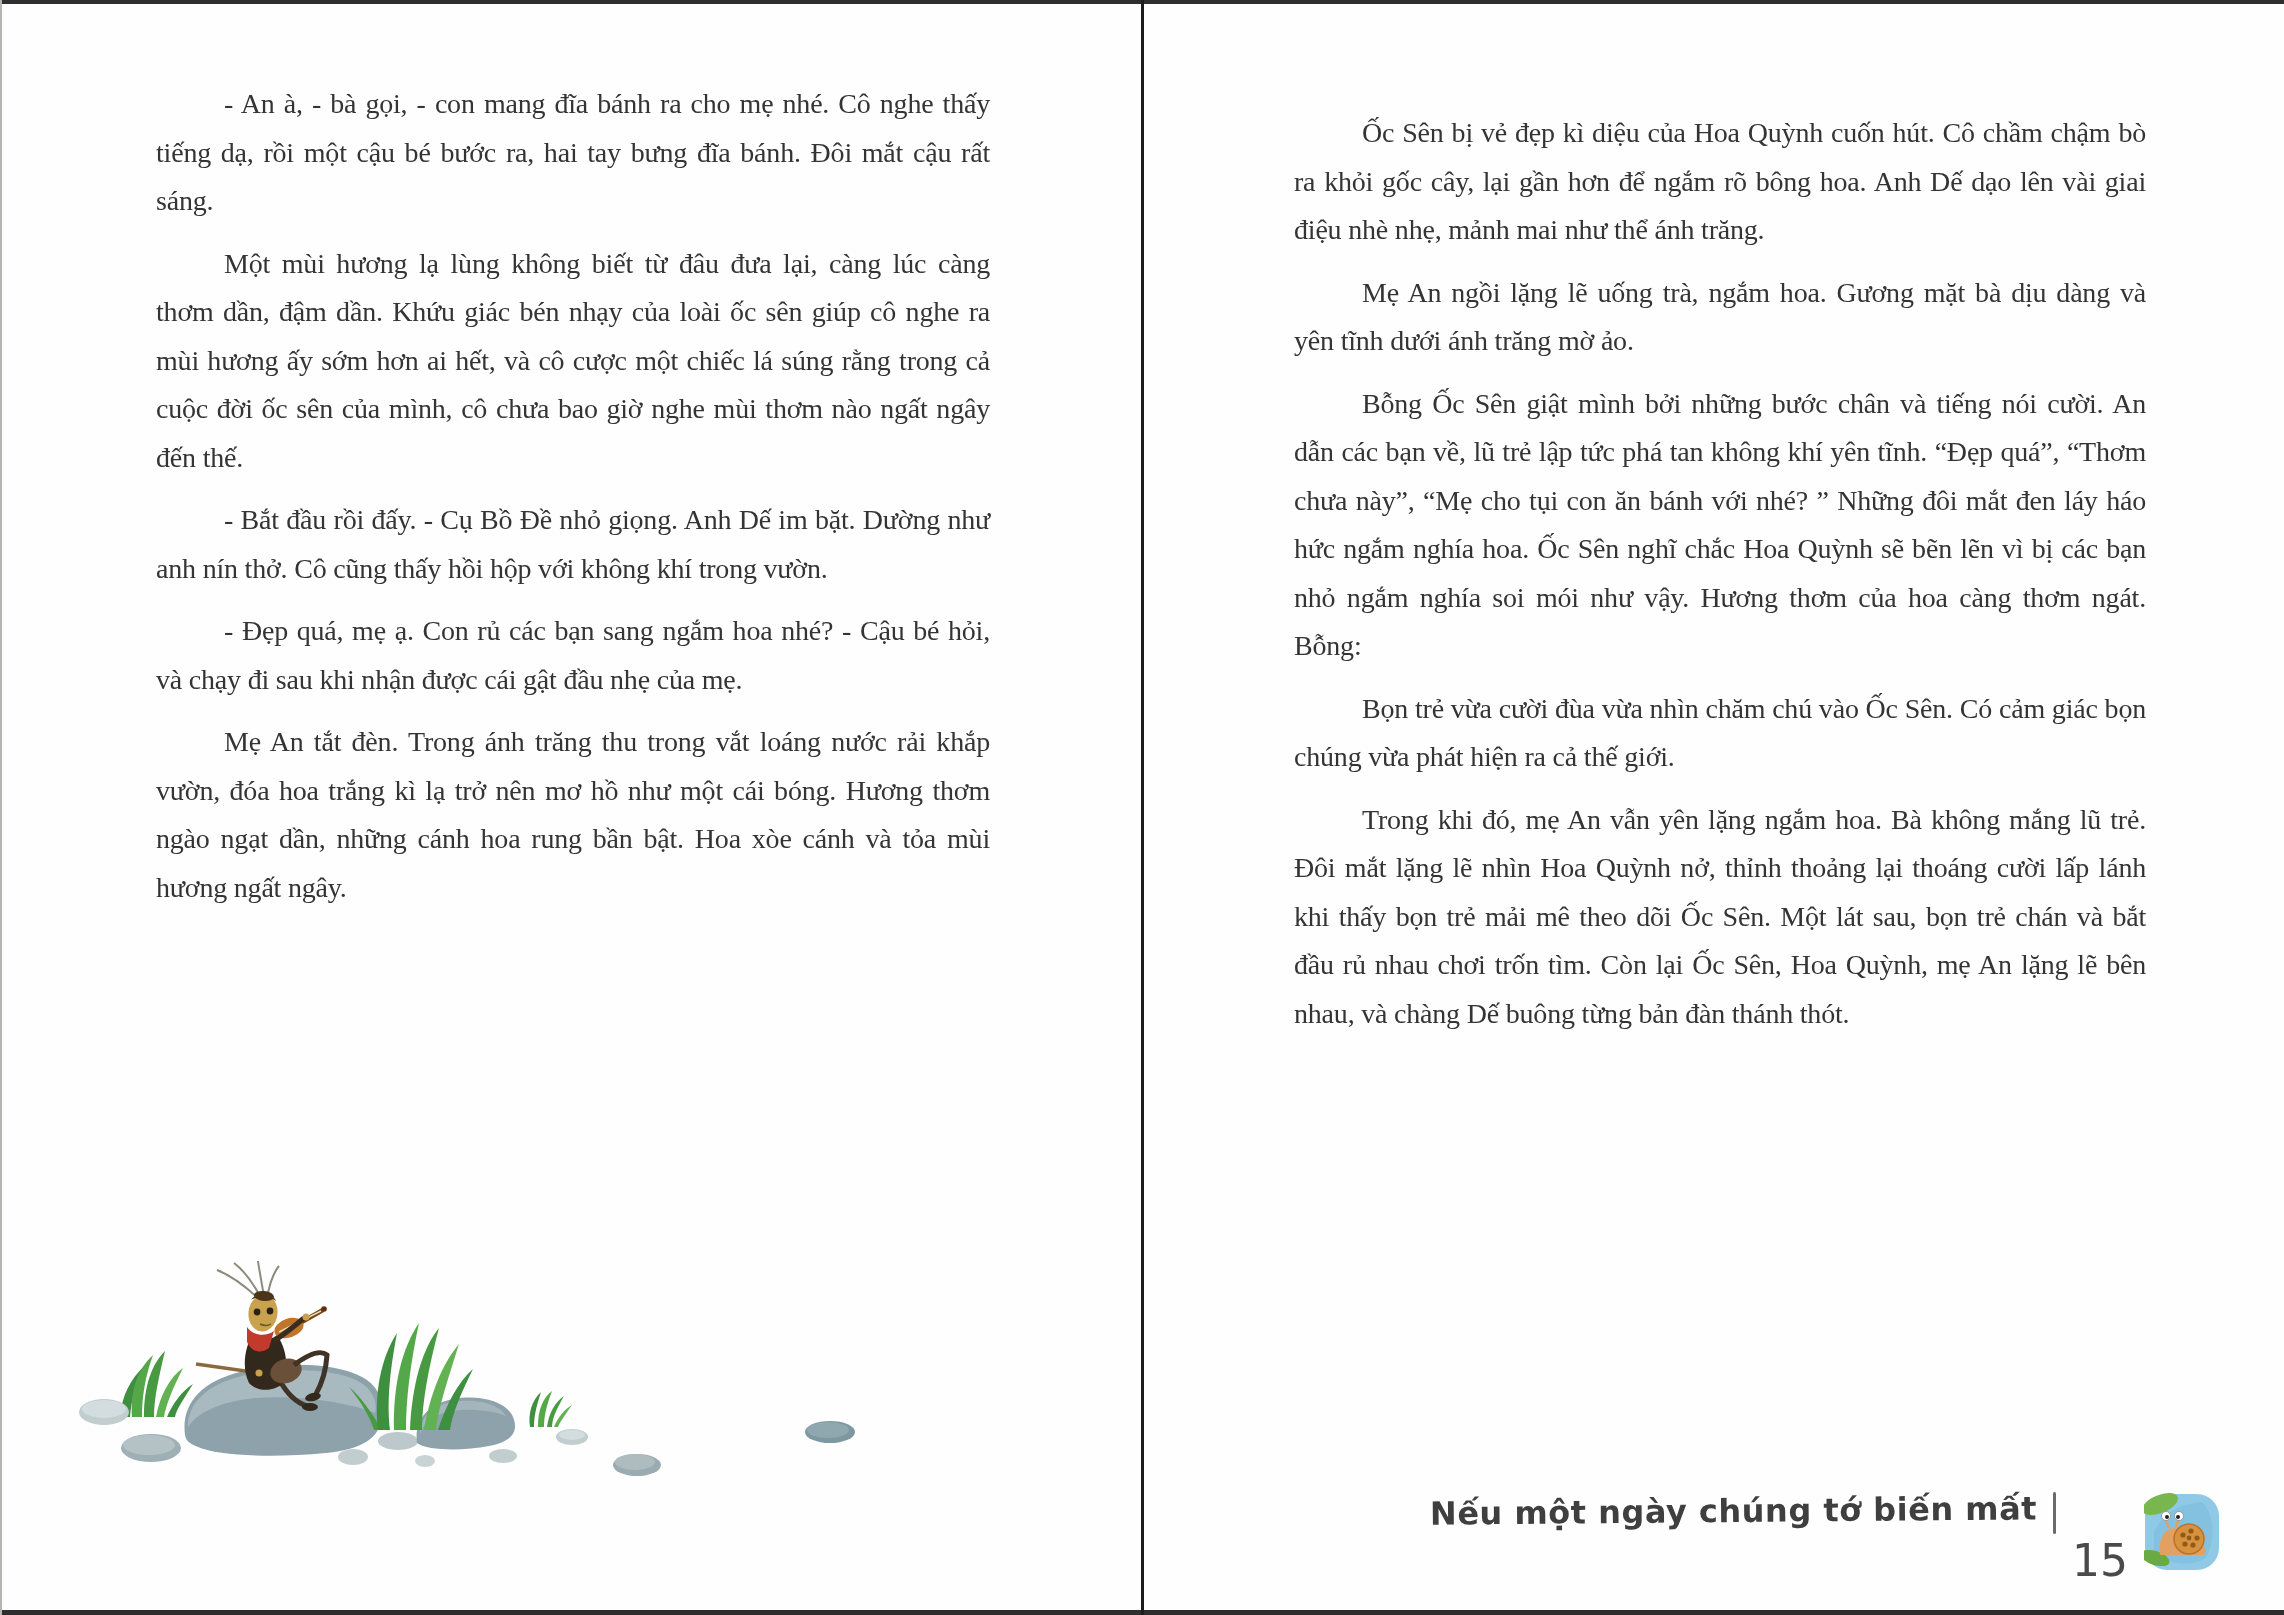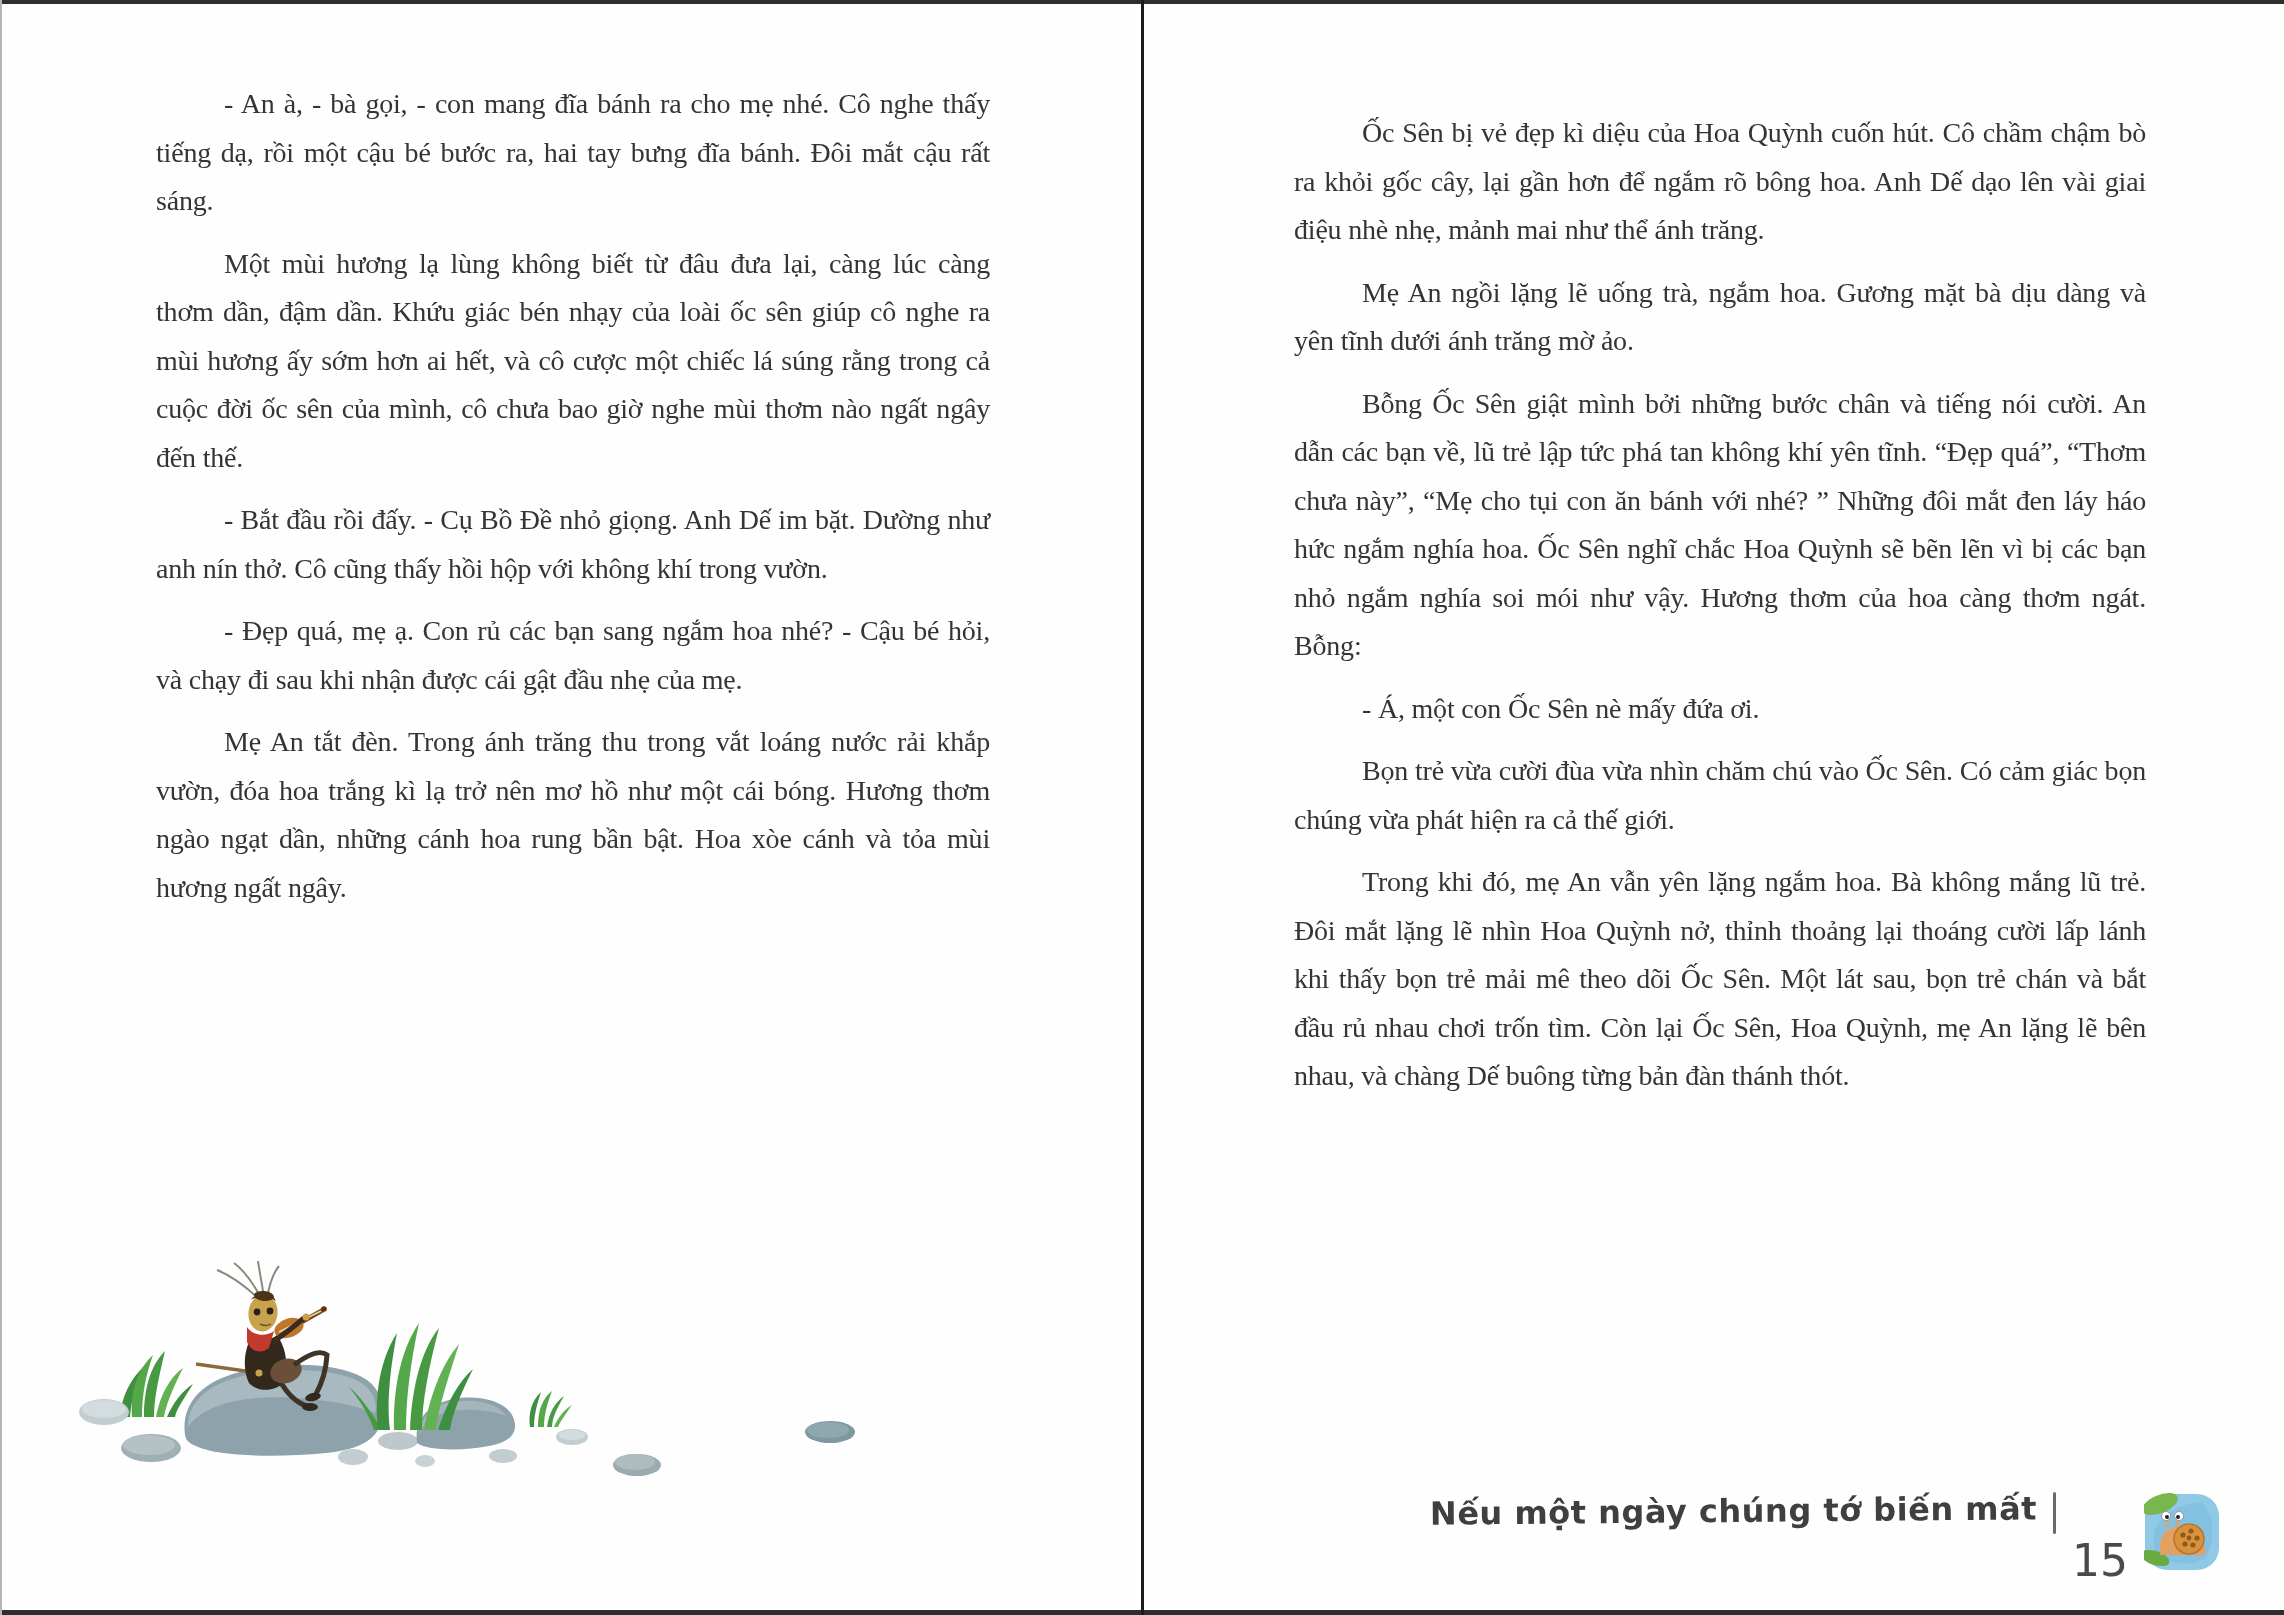--- a/index.html
+++ b/index.html
@@ -61,21 +61,20 @@
     <p>Một mùi hương lạ lùng không biết từ đâu đưa lại, càng lúc càng thơm dần, đậm dần. Khứu giác bén nhạy của loài ốc sên giúp cô nghe ra mùi hương ấy sớm hơn ai hết, và cô cược một chiếc lá súng rằng trong cả cuộc đời ốc sên của mình, cô chưa bao giờ nghe mùi thơm nào ngất ngây đến thế.</p>
     <p>- Bắt đầu rồi đấy. - Cụ Bồ Đề nhỏ giọng. Anh Dế im bặt. Dường như anh nín thở. Cô cũng thấy hồi hộp với không khí trong vườn.</p>
     <p>- Đẹp quá, mẹ ạ. Con rủ các bạn sang ngắm hoa nhé? - Cậu bé hỏi, và chạy đi sau khi nhận được cái gật đầu nhẹ của mẹ.</p>
     <p>Mẹ An tắt đèn. Trong ánh trăng thu trong vắt loáng nước rải khắp vườn, đóa hoa trắng kì lạ trở nên mơ hồ như một cái bóng. Hương thơm ngào ngạt dần, những cánh hoa rung bần bật. Hoa xòe cánh và tỏa mùi hương ngất ngây.</p>
   </div>
 
   <div class="text-col col-right">
     <p>Ốc Sên bị vẻ đẹp kì diệu của Hoa Quỳnh cuốn hút. Cô chầm chậm bò ra khỏi gốc cây, lại gần hơn để ngắm rõ bông hoa. Anh Dế dạo lên vài giai điệu nhè nhẹ, mảnh mai như thể ánh trăng.</p>
     <p>Mẹ An ngồi lặng lẽ uống trà, ngắm hoa. Gương mặt bà dịu dàng và yên tĩnh dưới ánh trăng mờ ảo.</p>
     <p>Bỗng Ốc Sên giật mình bởi những bước chân và tiếng nói cười. An dẫn các bạn về, lũ trẻ lập tức phá tan không khí yên tĩnh. “Đẹp quá”, “Thơm chưa này”, “Mẹ cho tụi con ăn bánh với nhé? ” Những đôi mắt đen láy háo hức ngắm nghía hoa. Ốc Sên nghĩ chắc Hoa Quỳnh sẽ bẽn lẽn vì bị các bạn nhỏ ngắm nghía soi mói như vậy. Hương thơm của hoa càng thơm ngát. Bỗng:</p>
-    <p>- Á, một con Ốc Sên nè mấy đứa ơi.</p>
     <p>Bọn trẻ vừa cười đùa vừa nhìn chăm chú vào Ốc Sên. Có cảm giác bọn chúng vừa phát hiện ra cả thế giới.</p>
     <p>Trong khi đó, mẹ An vẫn yên lặng ngắm hoa. Bà không mắng lũ trẻ. Đôi mắt lặng lẽ nhìn Hoa Quỳnh nở, thỉnh thoảng lại thoáng cười lấp lánh khi thấy bọn trẻ mải mê theo dõi Ốc Sên. Một lát sau, bọn trẻ chán và bắt đầu rủ nhau chơi trốn tìm. Còn lại Ốc Sên, Hoa Quỳnh, mẹ An lặng lẽ bên nhau, và chàng Dế buông từng bản đàn thánh thót.</p>
   </div>
 
   <svg class="illustration" width="820" height="250" viewBox="0 0 820 250" xmlns="http://www.w3.org/2000/svg">
 
     <g>
       <path d="M60,172 C62,150 70,135 85,120 C76,140 71,155 70,172 Z" fill="#3e8f3f"></path>
       <path d="M72,172 C70,145 78,124 93,110 C85,132 82,152 82,172 Z" fill="#55a84a"></path>
       <path d="M84,172 C84,140 92,119 105,106 C98,135 94,155 94,172 Z" fill="#479a42"></path>

